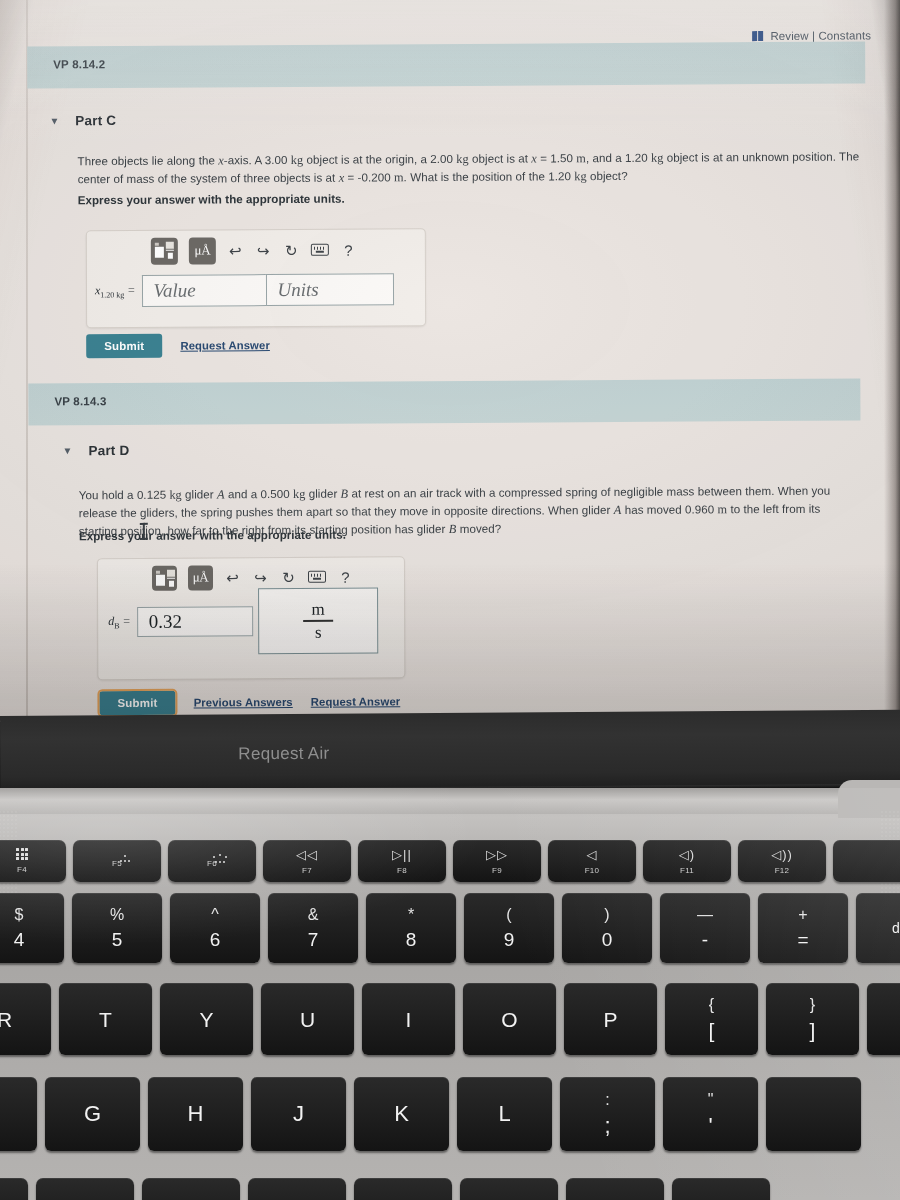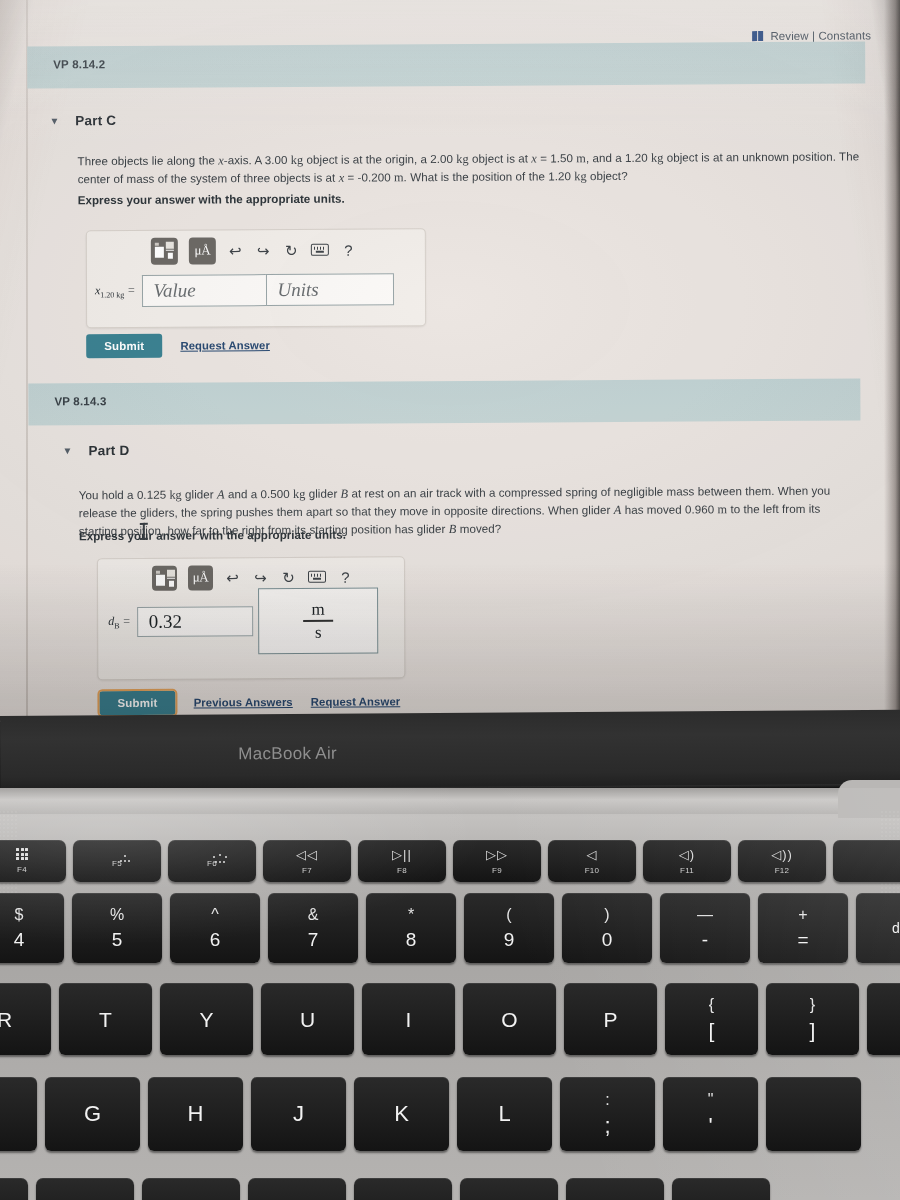--- a/index.html
+++ b/index.html
@@ -408,21 +408,21 @@
       <button class="submit-btn focused">Submit</button>
       <a class="link">Previous Answers</a>
       <a class="link">Request Answer</a>
     </div>
 
   </div>
   <div class="screen-edge-right"></div>
 </div>
 
 <div id="bezel">
-  <span class="logo-text">MacBook Air</span>
+  <span class="logo-text">Request Air</span>
 </div>
 
 <div id="laptop-body">
   <div class="hinge-strip"></div>
   <div class="right-corner"></div>
   <div class="speaker-l"></div>
   <div class="speaker-r"></div>
 
   <div id="keyboard">
     <div class="krow" id="rowF">

